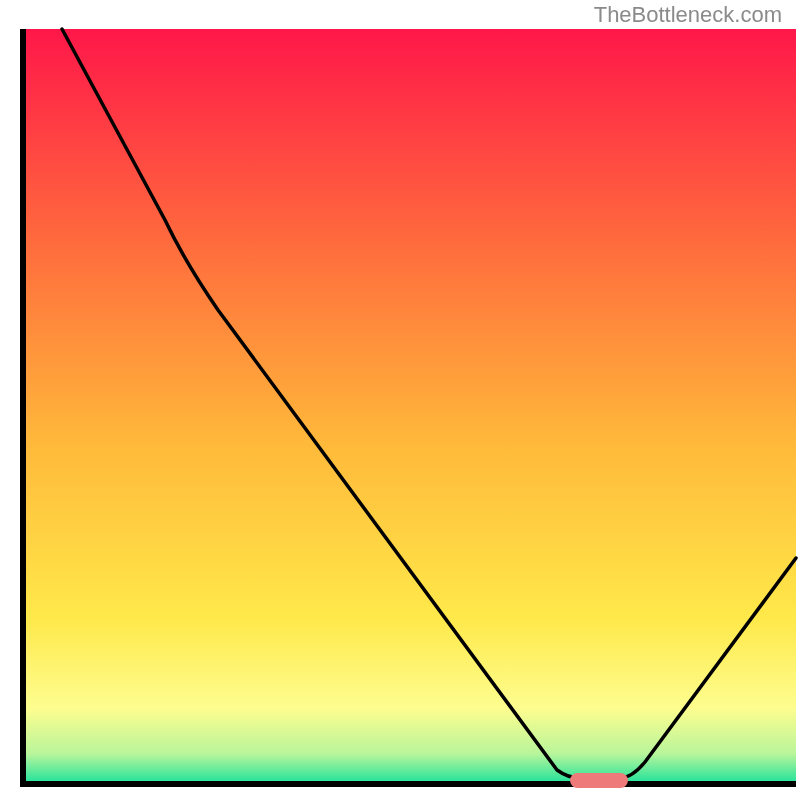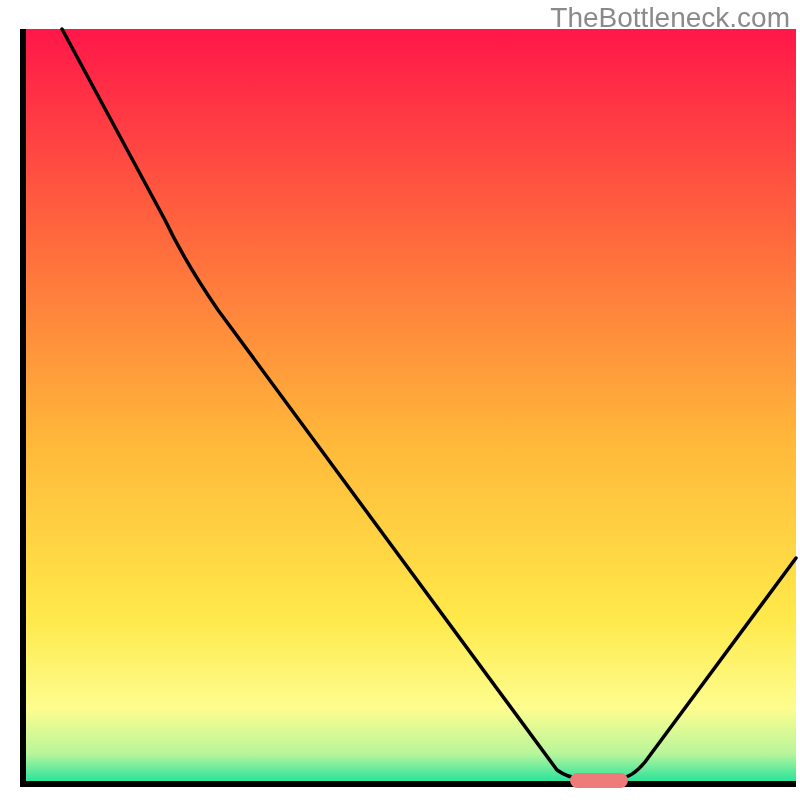--- a/index.html
+++ b/index.html
@@ -12,23 +12,23 @@
     overflow: hidden;
   }
   .container {
     position: relative;
     width: 800px;
     height: 800px;
   }
   .watermark {
     position: absolute;
     top: 2px;
-    right: 10px;
+    right: 18px;
     color: #8a8a8a;
-    font-size: 28px;
+    font-size: 22px;
     font-weight: 500;
     letter-spacing: 0px;
     z-index: 5;
   }
   svg.chart {
     position: absolute;
     left: 0;
     top: 0;
   }
 </style>

